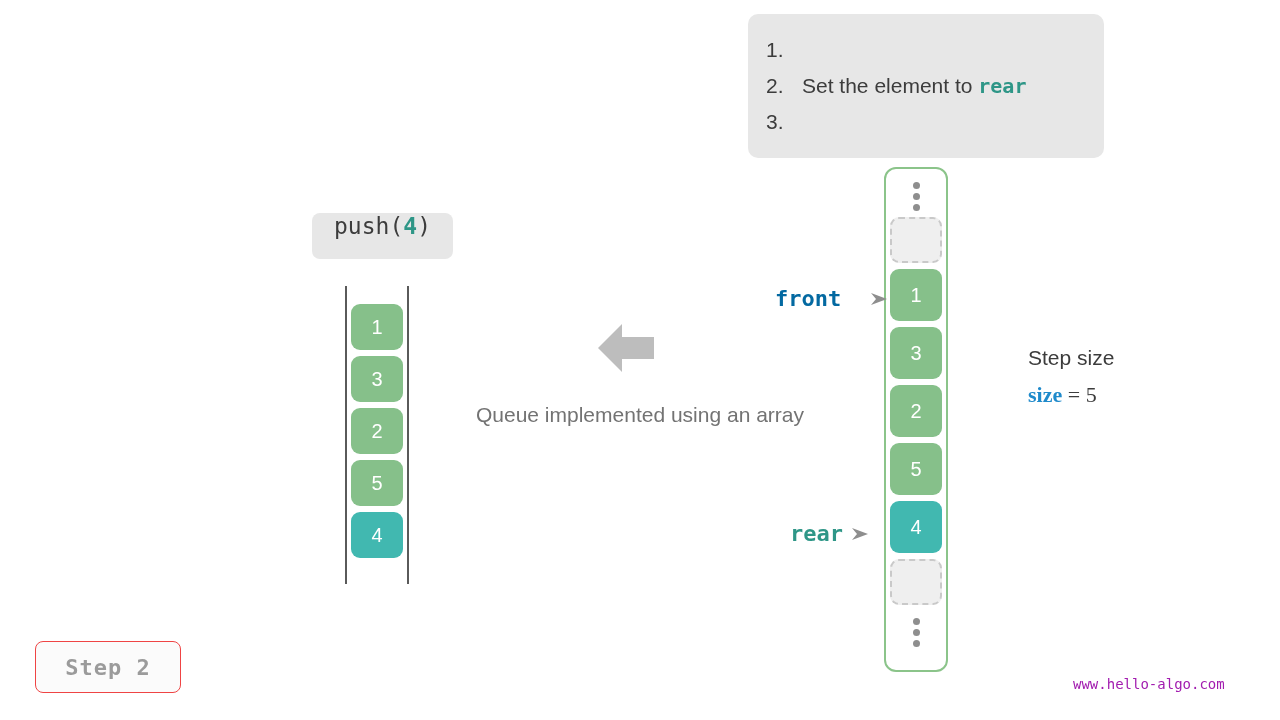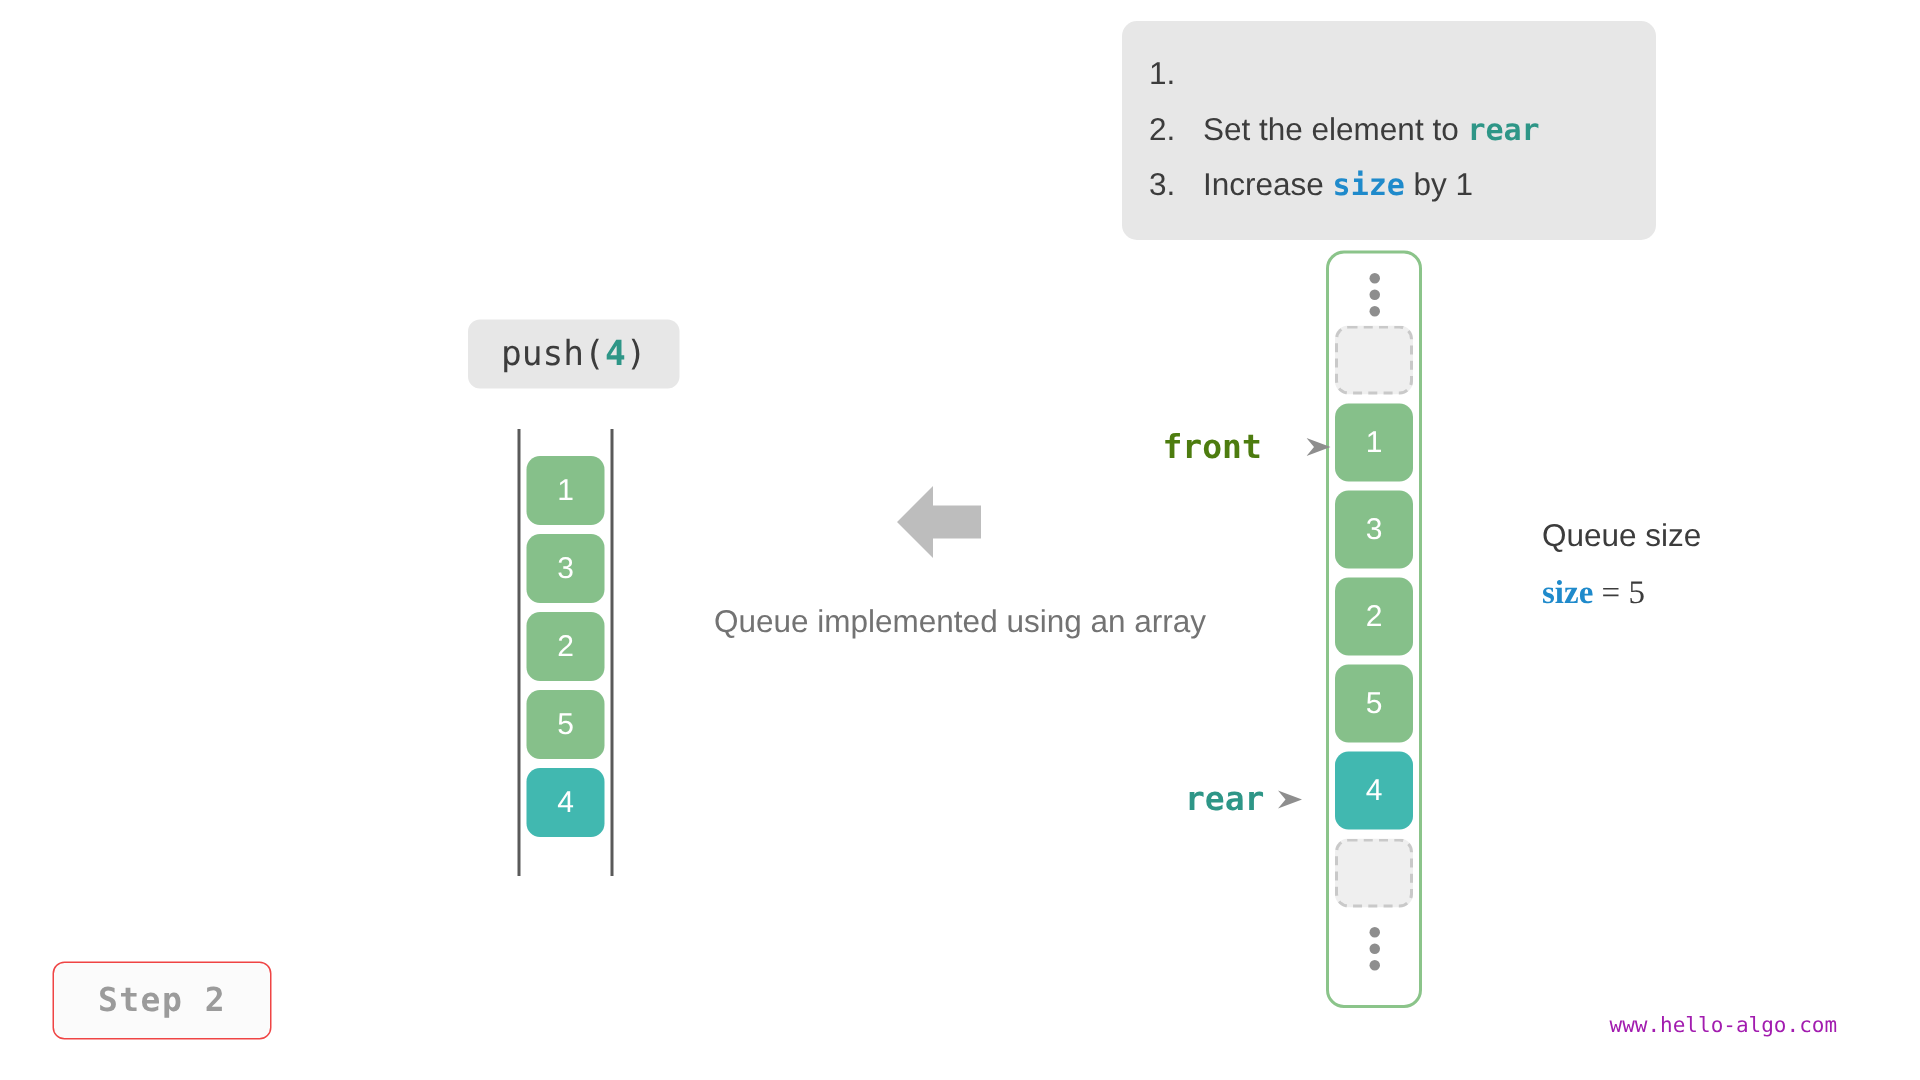--- a/index.html
+++ b/index.html
@@ -57,21 +57,21 @@
   
   #push-label {
     position: absolute;
     left: 312px;
     top: 213px;
     width: 141px;
     height: 46px;
     background: #e7e7e7;
     border-radius: 8px;
     display: flex;
-    align-items: center;
+    align-items: flex-start;
     justify-content: center;
     font-family: "DejaVu Sans Mono", monospace;
     font-size: 23px;
     color: #3c3c3c;
   }
   #push-label .arg { color: #2e9687; font-weight: bold; }
 
   
   #array-group {
     position: absolute;
@@ -190,21 +190,21 @@
     align-items: center;
     font-family: "DejaVu Sans Mono", monospace;
     font-size: 22px;
     font-weight: bold;
     white-space: nowrap;
   }
   .pointer .arrowhead {
     margin-left: 9px;
     display: inline-block;
   }
-  #pointer-front { left: 775px; top: 286px; color: #4d7c0f; gap: 21px; }
+  #pointer-front { left: 775px; top: 286px; color: #0369a1; gap: 21px; }
   #pointer-rear  { left: 790px; top: 521px; color: #2e9687; }
 
   
   #size-block {
     position: absolute;
     left: 1028px;
     top: 343px;
     white-space: nowrap;
   }
   #size-title {
@@ -258,21 +258,20 @@
 <div id="instructions">
   <div class="instr-row">
     <span class="instr-num">1.</span>
   </div>
   <div class="instr-row">
     <span class="instr-num">2.</span>
     <span class="instr-text"><span>Set the element to </span><span class="kw-rear">rear</span><span></span></span>
   </div>
   <div class="instr-row">
     <span class="instr-num">3.</span>
-    <span class="instr-text"><span>Increase </span><span class="kw-size">size</span><span> by 1</span></span>
   </div>
 </div>
 
 <div id="push-label">
     <span>push(</span>
     <span class="arg">4</span>
     <span>)</span>
   </div>
 
 <div id="array-group">
@@ -329,19 +328,19 @@
 <div class="pointer" id="pointer-rear">
   <span>rear</span>
   <span class="arrowhead">
     <svg width="18" height="14" viewBox="0 0 18 14" xmlns="http://www.w3.org/2000/svg">
       <path d="M0 1 L16 7 L0 13 L5 7 Z" fill="#8e8e8e"></path>
     </svg>
   </span>
 </div>
 
 <div id="size-block">
-  <div id="size-title">Queue size</div>
+  <div id="size-title">Step size</div>
   <div id="size-expr"><span class="var">size</span><span> = </span><span>5</span></div>
 </div>
 
 <div id="step-badge">Step 2</div>
 
 <div id="watermark">www.hello-algo.com</div>
 
 </body></html>

